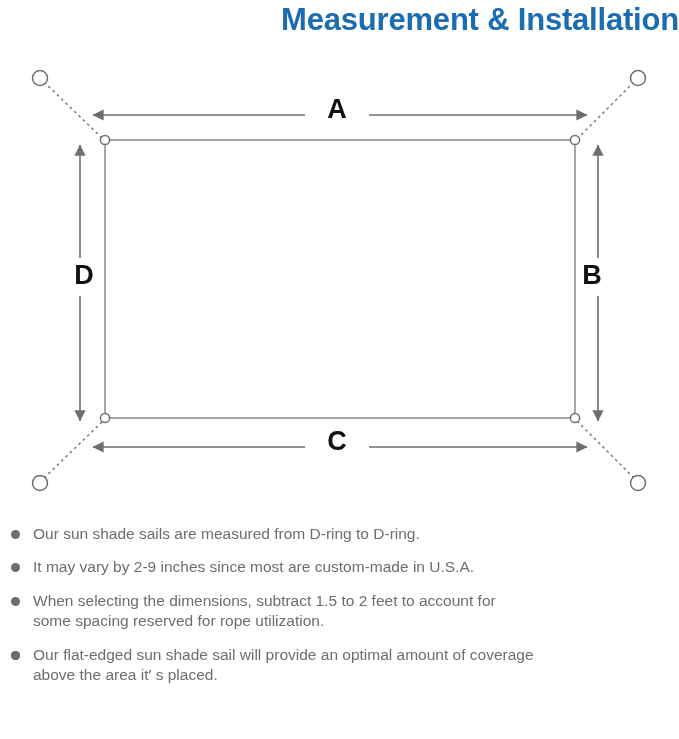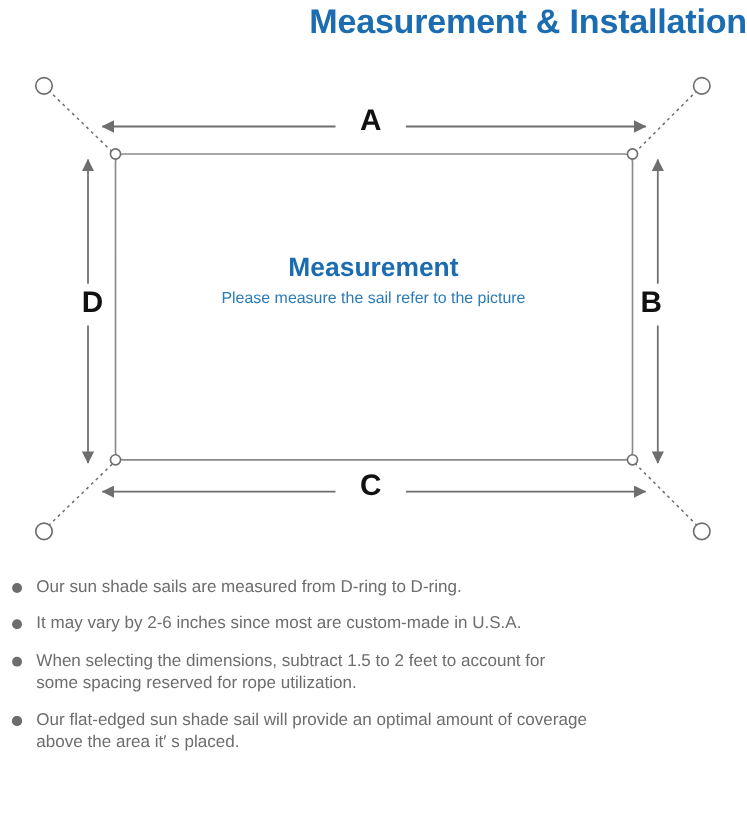--- a/index.html
+++ b/index.html
@@ -164,37 +164,33 @@
       <line x1="598" y1="250" x2="598" y2="375" marker-end="url(#arrEnd)"></line>
     </g>
 
   </svg>
 
   <div class="diag-label" id="label-a">A</div>
   <div class="diag-label" id="label-c">C</div>
   <div class="diag-label" id="label-d">D</div>
   <div class="diag-label" id="label-b">B</div>
 
-  <div id="center-text">
-    <div id="center-heading">Measurement</div>
-    <div id="center-sub">Please measure the sail refer to the picture</div>
-  </div>
 
 </div>
 
 <div id="notes">
 
   <div class="note-item">
     <span class="note-bullet"></span>
     <span>Our sun shade sails are measured from D-ring to D-ring.</span>
   </div>
 
   <div class="note-item">
     <span class="note-bullet"></span>
-    <span>It may vary by 2-6 inches since most are custom-made in U.S.A.</span>
+    <span>It may vary by 2-9 inches since most are custom-made in U.S.A.</span>
   </div>
 
   <div class="note-item">
     <span class="note-bullet"></span>
     <span>When selecting the dimensions, subtract 1.5 to 2 feet to account for some spacing reserved for rope utilization.</span>
   </div>
 
   <div class="note-item">
     <span class="note-bullet"></span>
   </div>

